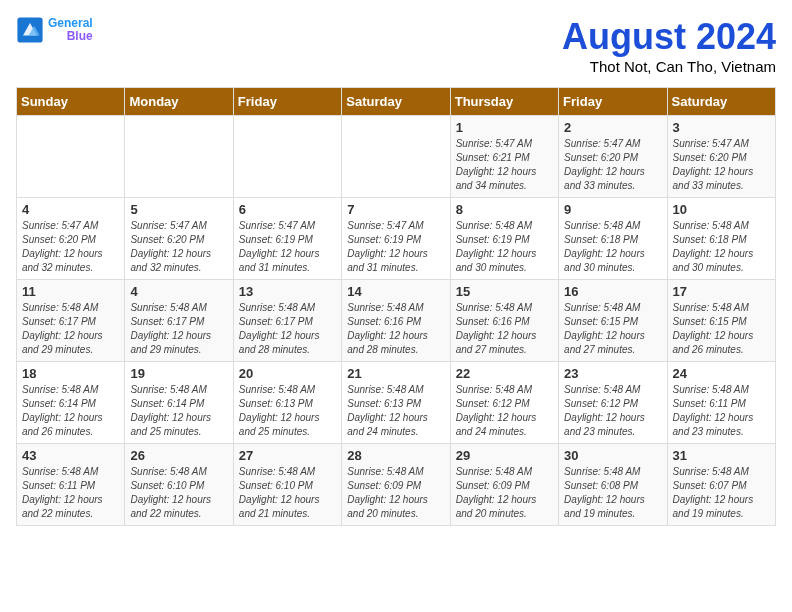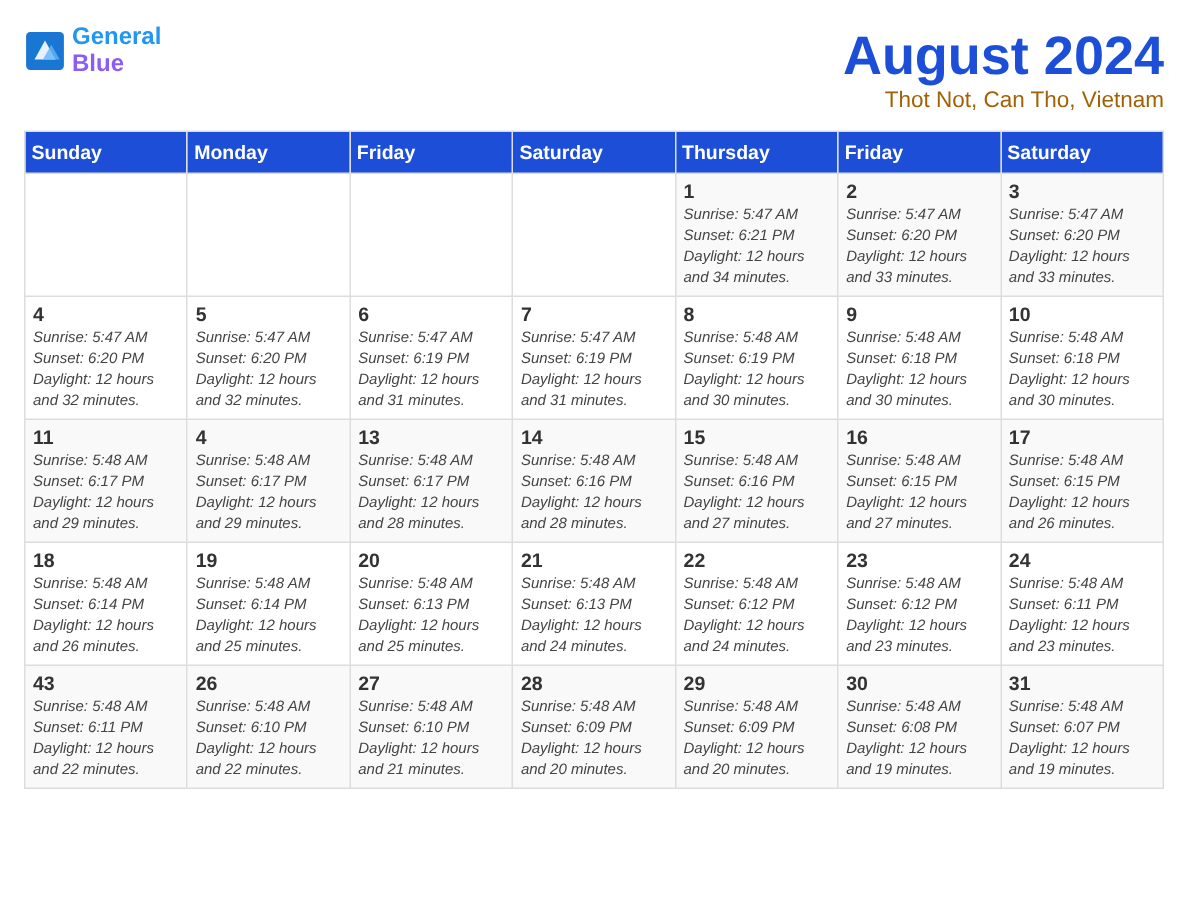--- a/index.html
+++ b/index.html
@@ -14,51 +14,52 @@
       display: flex;
       justify-content: space-between;
       align-items: flex-start;
       margin-bottom: 12px;
     }
     .logo {
       display: flex;
       align-items: center;
     }
     .logo-text {
-      font-size: 16px;
+      font-size: 12px;
       font-weight: bold;
       color: #333;
       line-height: 1.1;
+      text-align: right;
     }
     .logo-text span {
       color: #2196F3;
     }
     .logo-icon {
       width: 28px;
       height: 28px;
       margin-right: 4px;
     }
     .title-block {
       text-align: right;
     }
     .month-title {
       font-size: 36px;
       font-weight: bold;
       color: #1d4ed8;
     }
     .subtitle {
       font-size: 15px;
-      color: #a16207;
+      color: #000000;
     }
     table {
       width: 100%;
       border-collapse: collapse;
     }
     thead tr th {
-      background-color: #1d4ed8;
+      background-color: #a16207;
       color: #fff;
       font-size: 13px;
       font-weight: bold;
       padding: 6px 4px;
       text-align: left;
       border: 1px solid #ddd;
     }
     tbody tr td {
       vertical-align: top;
       border: 1px solid #ddd;

